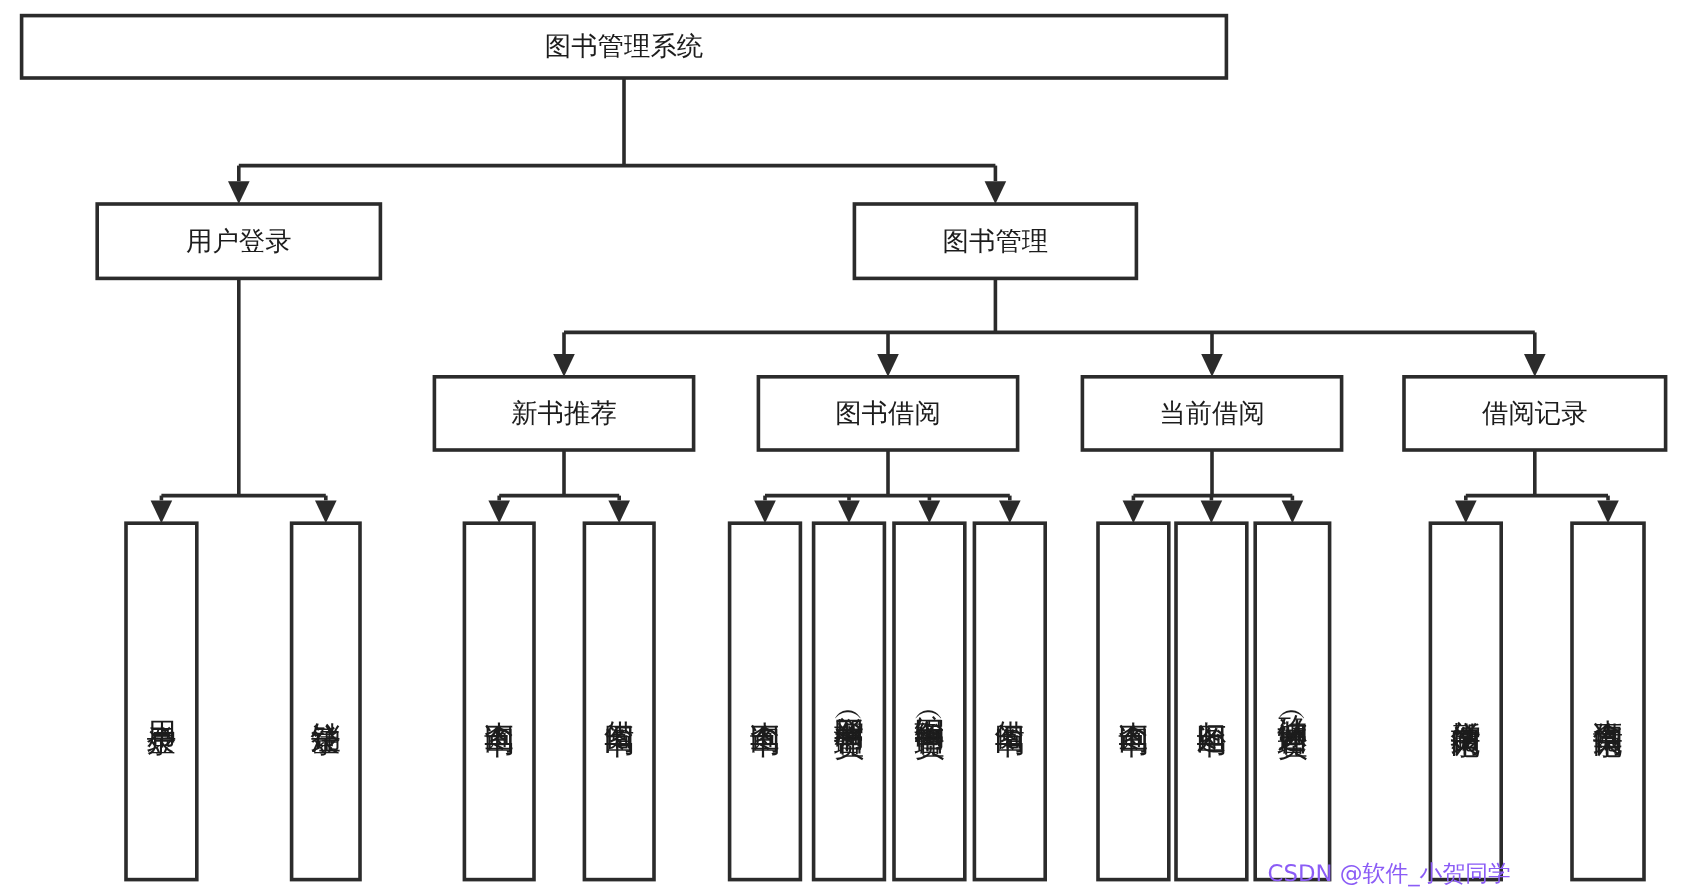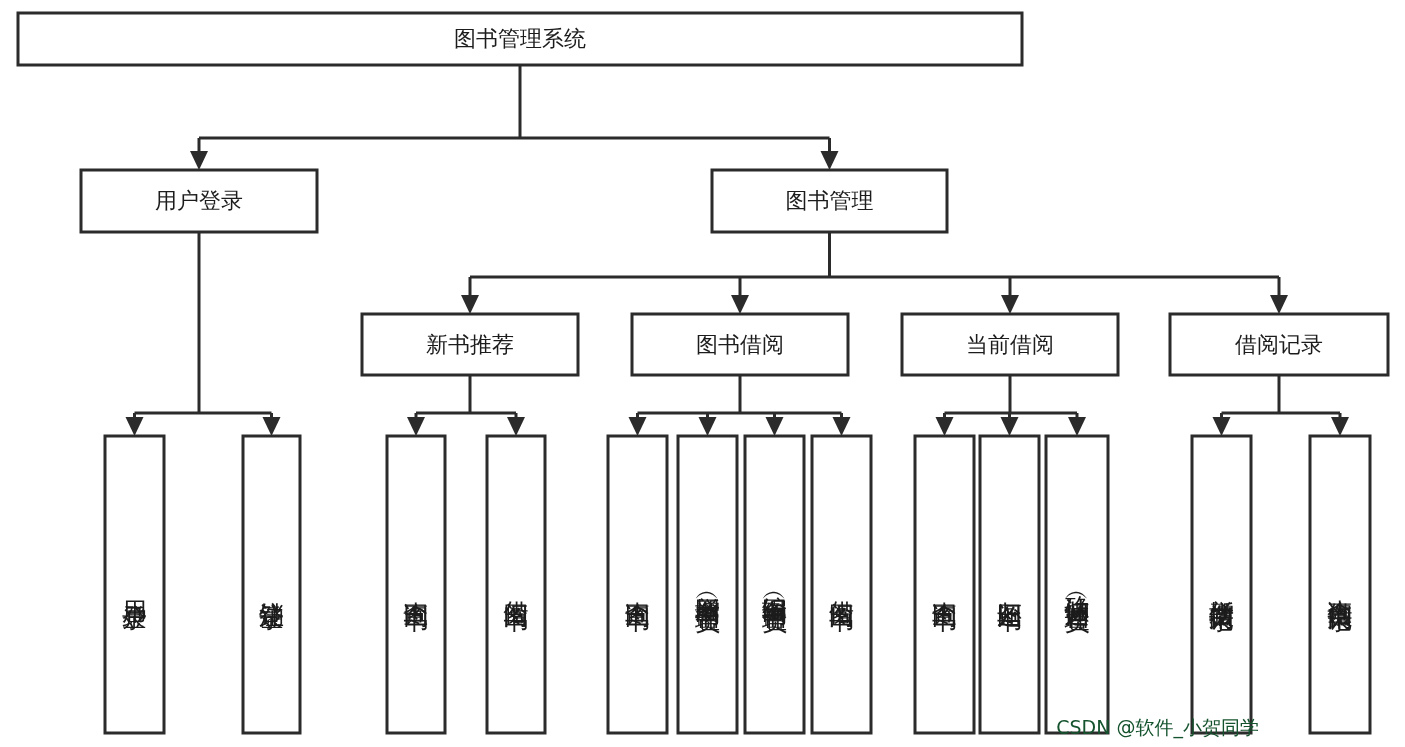--- a/index.html
+++ b/index.html
@@ -61,21 +61,21 @@
     justify-content: center;
     white-space: nowrap;
     pointer-events: none;
   }
   .watermark {
     position: absolute;
     right: 8px;
     bottom: 6px;
     font-family: "DejaVu Sans", "Liberation Sans", sans-serif;
     font-size: 19px;
-    color: #14532d;
+    color: #8b5cf6;
     white-space: nowrap;
   }
 </style>
 </head>
 <body>
 
 <div id="diagram-root">
 
   <svg id="flow" viewBox="0 0 1405 747">
     <g id="connectors">

